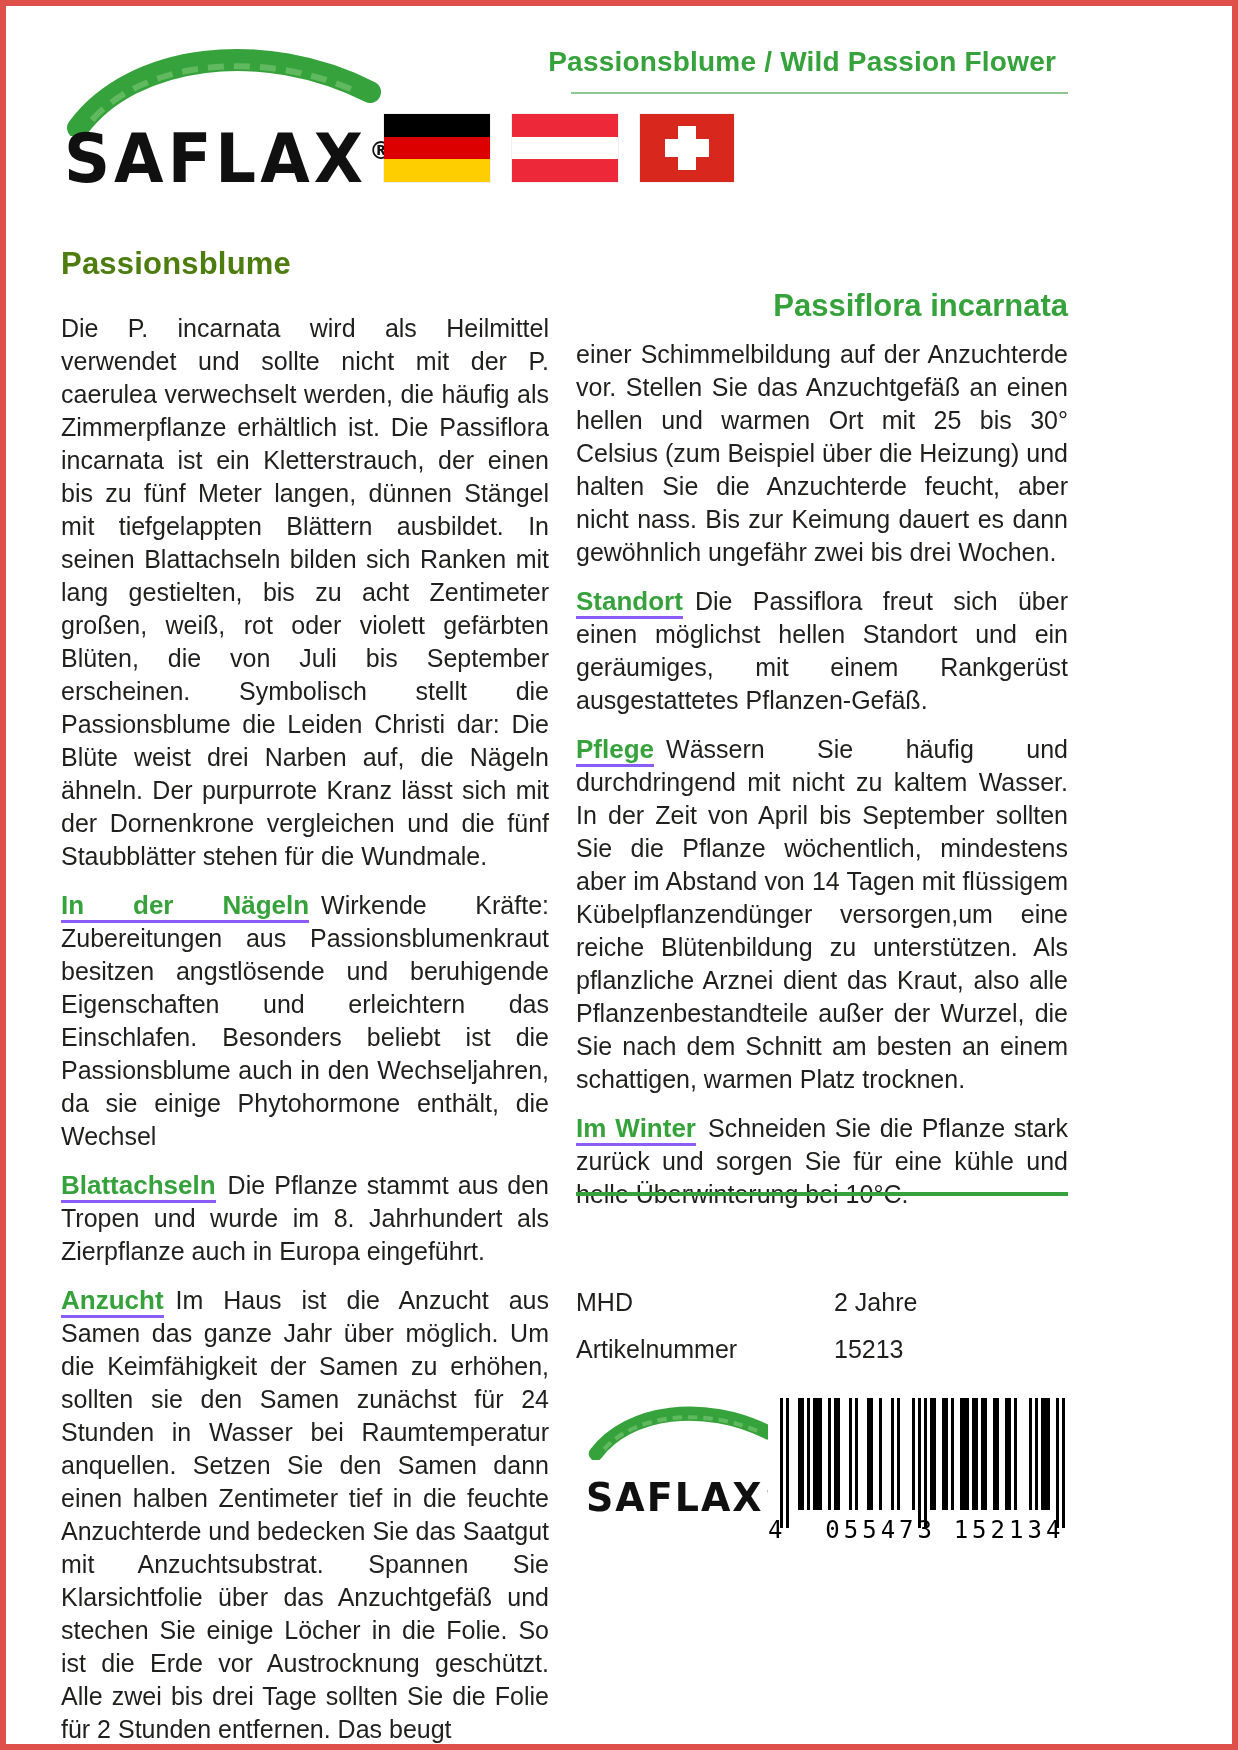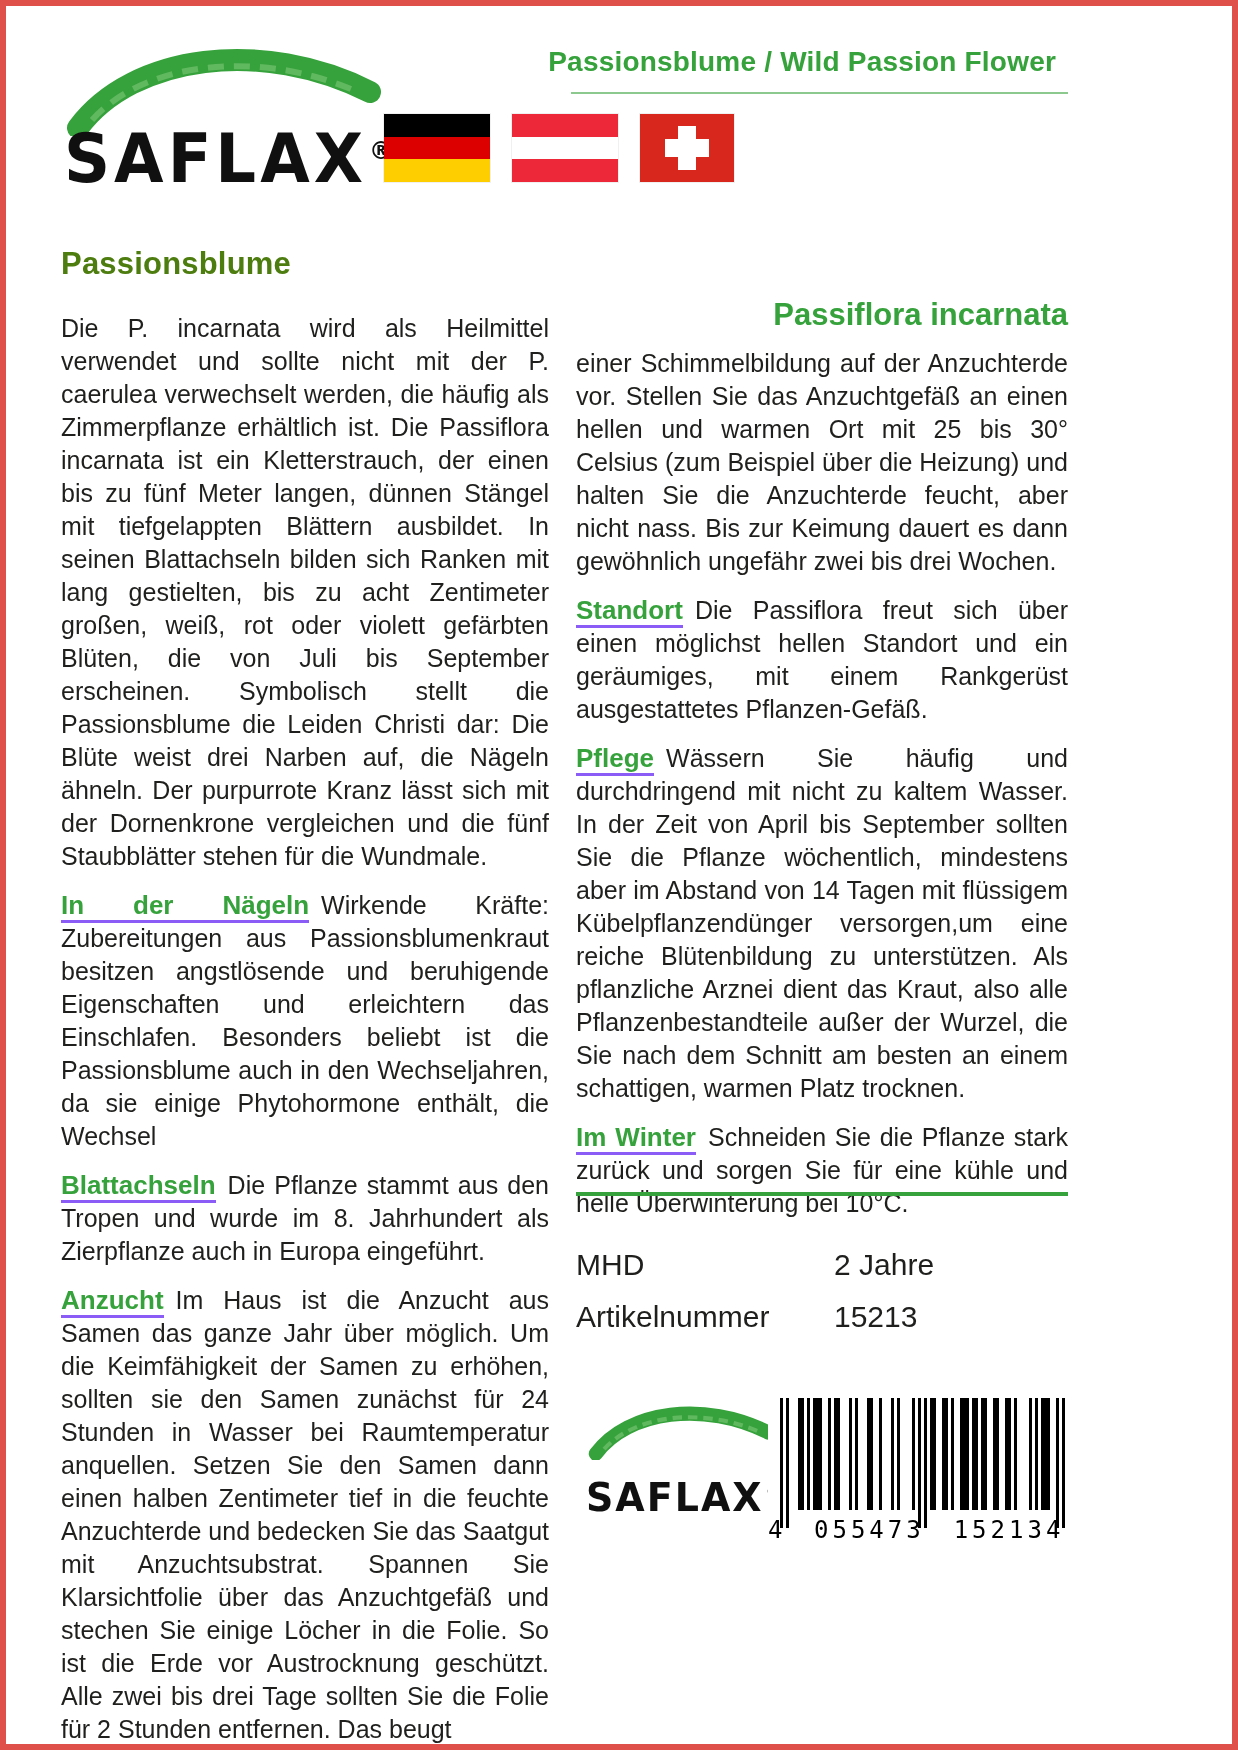--- a/index.html
+++ b/index.html
@@ -43,54 +43,54 @@
   .flag{width:106px;height:68px;display:flex;flex-direction:column;box-shadow:0 0 0 1px rgba(0,0,0,0.06);}
   .flag .stripe{flex:1;}
   .flag-de .s1{background:#000000;} .flag-de .s2{background:#dd0000;} .flag-de .s3{background:#ffce00;}
   .flag-at .s1{background:#ed2939;} .flag-at .s2{background:#ffffff;} .flag-at .s3{background:#ed2939;}
   .flag-ch{width:94px;background:#d8271c;position:relative;}
   .flag-ch .cross-v{position:absolute;left:50%;top:50%;width:18px;height:44px;background:#fff;transform:translate(-50%,-50%);}
   .flag-ch .cross-h{position:absolute;left:50%;top:50%;width:44px;height:18px;background:#fff;transform:translate(-50%,-50%);}
   
   .col{position:absolute;}
   .col-left{left:55px;top:240px;width:488px;}
-  .col-right{left:570px;top:291px;width:492px;}
+  .col-right{left:570px;top:282px;width:492px;}
   .col-title{
     font-size:31px;font-weight:700;color:#4d7c0f;margin:0 0 30px 0;letter-spacing:0.2px;
   }
   .col-title-right{
     font-size:31px;font-weight:600;color:#36a23b;margin:0 0 14px 0;text-align:right;
   }
   .body-p{
     font-size:25px;line-height:33px;text-align:justify;
     margin:0 0 16px 0;color:#1f1f1d;
   }
   .inline-heading{
     color:#36a23b;font-weight:700;font-size:26px;
     border-bottom:3px solid #8b5cf6;
     margin-right:12px;white-space:nowrap;
   }
   
   .right-divider{
     position:absolute;left:570px;top:1186px;width:492px;height:4px;background:#36a23b;
   }
-  .meta{position:absolute;left:570px;top:1242px;width:492px;font-size:30px;}
+  .meta{position:absolute;left:570px;top:1282px;width:492px;font-size:25px;}
   .meta-row{display:flex;margin-bottom:18px;}
   .meta-label{flex:0 0 258px;}
   .meta-value{flex:1;}
   
   .barcode{position:absolute;left:762px;top:1392px;width:305px;height:150px;background:#fff;}
   .barcode-bars{position:absolute;left:12px;top:0;font-size:0;white-space:nowrap;}
   .bc-module{display:inline-block;width:3px;height:112px;vertical-align:top;}
   .bc-module.bar{background:#000;}
   .bc-module.guard{height:130px;}
   .barcode-digits{position:absolute;top:118px;left:0;width:100%;height:30px;
     font-family:"DejaVu Sans Mono","Liberation Mono",monospace;font-size:24px;color:#000;}
   .bc-d1{position:absolute;left:0;top:0;}
-  .bc-d2{position:absolute;left:46px;top:0;width:122px;text-align:left;letter-spacing:4px;}
+  .bc-d2{position:absolute;left:46px;top:0;width:122px;text-align:right;letter-spacing:4px;}
   .bc-d3{position:absolute;left:180px;top:0;width:122px;text-align:center;letter-spacing:4px;}
 </style>
 </head>
 <body>
 
 <div class="page">
 
   <div class="header-title">Passionsblume / Wild Passion Flower</div>
   <div class="header-rule"></div>
 

